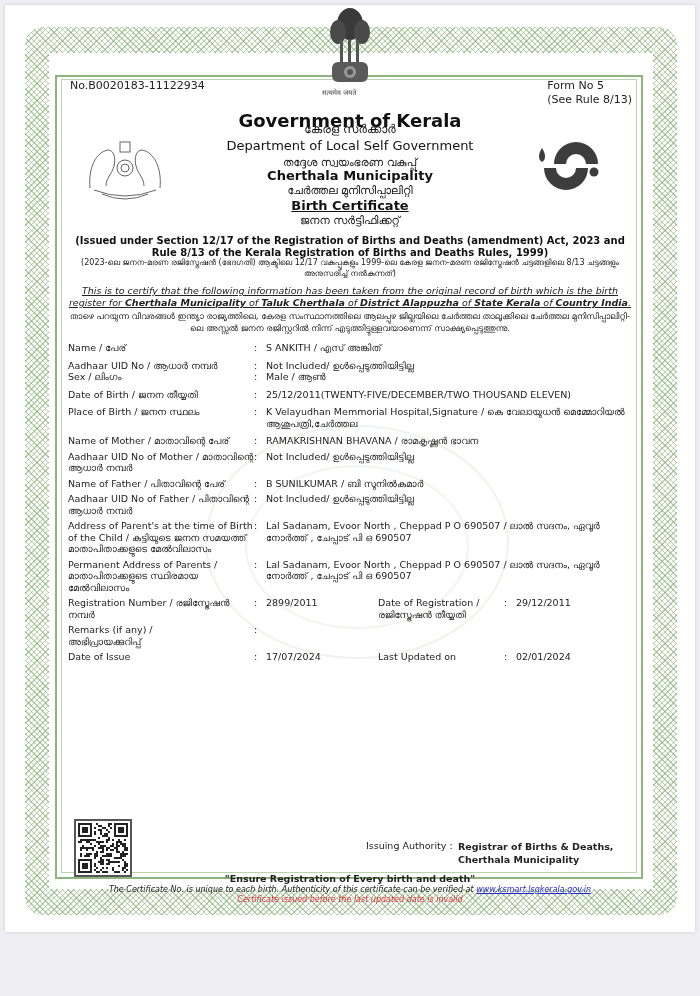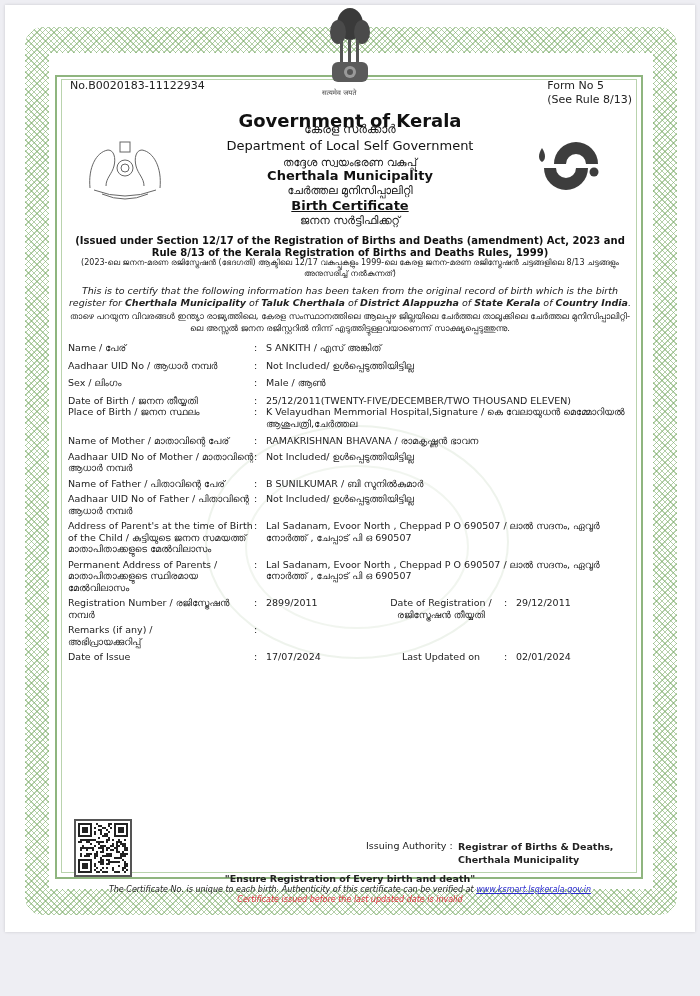--- a/index.html
+++ b/index.html
@@ -61,37 +61,37 @@
   .act {
     position:absolute; left:66px; width:568px; top:235px; text-align:center;
     font-size:10px; font-weight:bold; line-height:11.5px; color:#111;
   }
   .act-ml {
     position:absolute; left:66px; width:568px; top:257px; text-align:center;
     font-size:8px; line-height:11px; color:#222;
   }
   .certify {
     position:absolute; left:66px; width:568px; top:285px; text-align:center;
-    font-size:9.5px; font-style:italic; line-height:12px; color:#222;
+    font-size:9.5px; font-style:italic; line-height:12px; color:#222;text-decoration:underline;
   }
   .certify b { font-weight:bold; }
   .certify-ml {
     position:absolute; left:66px; width:568px; top:310px; text-align:center;
     font-size:8.5px; line-height:12px; color:#222;
   }
   .fields {
     position:absolute; left:68px; top:342px; width:560px; font-size:9.5px; color:#222;
   }
   .row { display:flex; margin-bottom:4px; line-height:11.5px; }
   .lbl { width:186px; flex:none; }
   .colon { width:12px; flex:none; }
   .val { flex:1; }
   .split { display:flex; }
   .split .val1 { width:112px; flex:none; }
-  .split .lbl2 { width:126px; flex:none;text-align:center; }
+  .split .lbl2 { width:126px; flex:none; }
   .split .colon2 { width:12px; flex:none; }
   .qr {
     position:absolute; left:74px; top:819px; width:58px; height:58px;
     border:2px solid #555; box-sizing:border-box; background:#fff;
   }
   .auth {
     position:absolute; left:366px; top:840px; font-size:9.5px; color:#222;
   }
   .auth-lbl { position:absolute; left:0; top:0; white-space:nowrap; }
   .auth-val { position:absolute; left:92px; top:0; font-weight:bold; white-space:nowrap; line-height:13px; }
@@ -175,31 +175,31 @@
   <span>This is to certify that the following information has been taken from the original record of birth which is the birth register for </span><b>Cherthala Municipality</b><span> of </span><b>Taluk Cherthala</b><span> of </span><b>District Alappuzha</b><span> of </span><b>State Kerala</b><span> of </span><b>Country India</b><span>.</span>
 </div>
 <div class="certify-ml">താഴെ പറയുന്ന വിവരങ്ങൾ ഇന്ത്യാ രാജ്യത്തിലെ, കേരള സംസ്ഥാനത്തിലെ ആലപ്പുഴ ജില്ലയിലെ ചേർത്തല താലൂക്കിലെ ചേർത്തല മുനിസിപ്പാലിറ്റി-ലെ അസ്സൽ ജനന രജിസ്റ്ററിൽ നിന്ന് എടുത്തിട്ടുള്ളവയാണെന്ന് സാക്ഷ്യപ്പെടുത്തുന്നു.</div>
 
 <div class="fields">
   <div class="row" style="margin-bottom:6px">
     <div class="lbl">Name / പേര്</div>
     <div class="colon">:</div>
     <div class="val">S ANKITH / എസ് അങ്കിത്</div>
   </div>
-  <div class="row" style="margin-bottom:6px">
+  <div class="row" style="margin-bottom:0">
     <div class="lbl">Aadhaar UID No / ആധാർ നമ്പർ</div>
     <div class="colon">:</div>
     <div class="val">Not Included/ ഉൾപ്പെടുത്തിയിട്ടില്ല</div>
   </div>
   <div class="row" style="margin-bottom:6px">
     <div class="lbl">Sex / ലിംഗം</div>
     <div class="colon">:</div>
     <div class="val">Male / ആൺ</div>
   </div>
-  <div class="row" style="margin-bottom:0">
+  <div class="row" style="margin-bottom:6px">
     <div class="lbl">Date of Birth / ജനന തീയ്യതി</div>
     <div class="colon">:</div>
     <div class="val">25/12/2011(TWENTY-FIVE/DECEMBER/TWO THOUSAND ELEVEN)</div>
   </div>
   <div class="row" style="margin-bottom:6px">
     <div class="lbl">Place of Birth / ജനന സ്ഥലം</div>
     <div class="colon">:</div>
     <div class="val">K Velayudhan Memmorial Hospital,Signature / കെ വേലായുധൻ മെമ്മോറിയൽ ആശുപത്രി,ചേർത്തല</div>
   </div>
   <div class="row">

